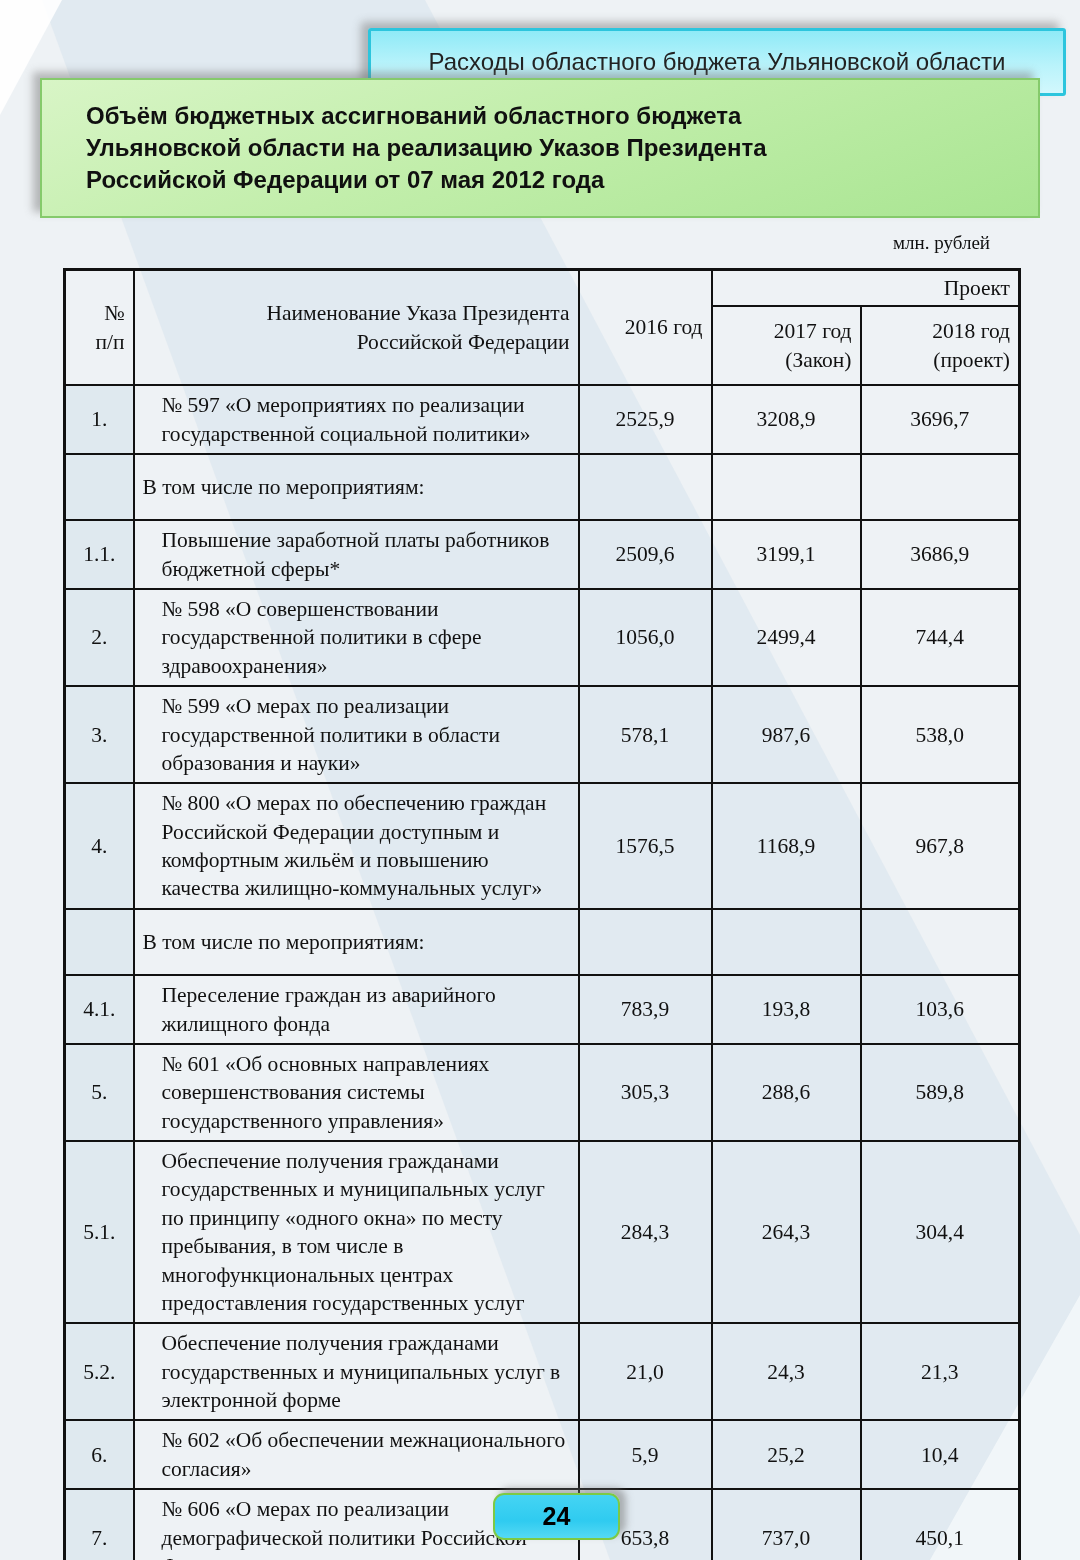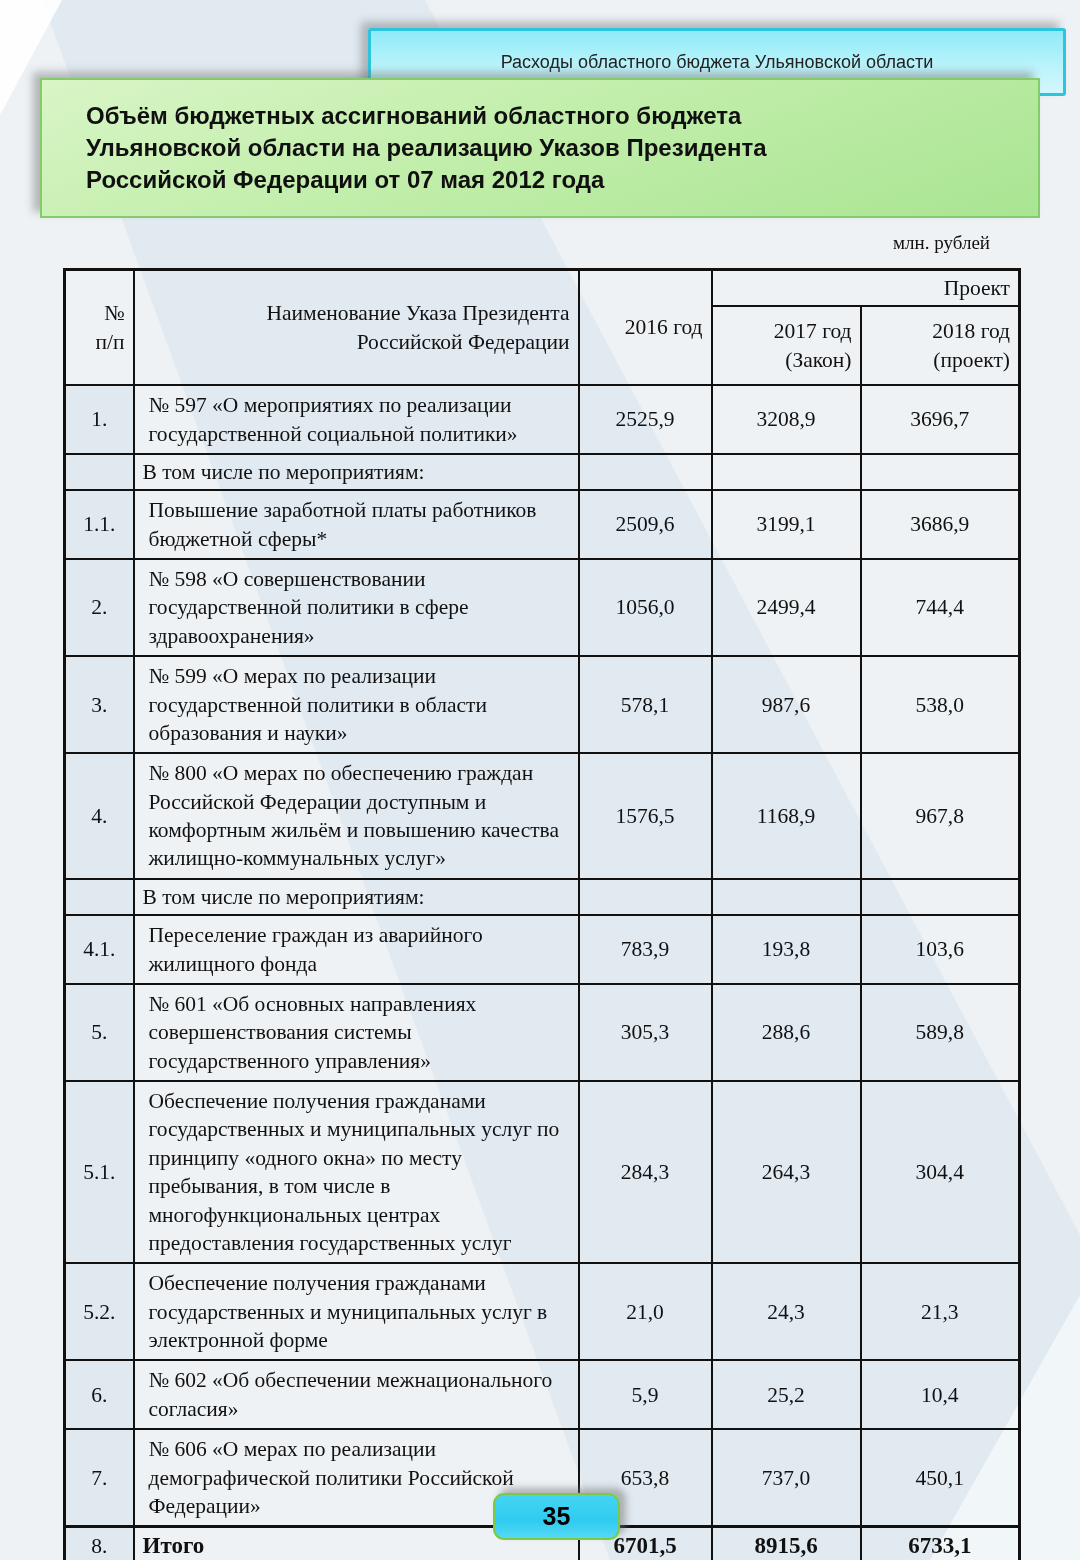--- a/index.html
+++ b/index.html
@@ -13,21 +13,21 @@
   .page{position:absolute;left:0;top:0;width:1080px;height:1560px;z-index:1;}
 
   
   .banner{
     position:absolute;left:368px;top:28px;width:692px;height:62px;
     background:linear-gradient(180deg,#8feaf7 0%,#b9f3fb 55%,#d2f8fd 100%);
     border:3px solid #2cc5dd;border-radius:3px;
     box-shadow:-7px -6px 8px rgba(110,110,110,0.45);
     display:flex;align-items:center;justify-content:center;
     font-family:"Liberation Sans", sans-serif;
-    font-size:18px;color:#222;
+    font-size:24px;color:#222;
   }
 
   
   .title-box{
     position:absolute;left:40px;top:78px;width:1000px;height:140px;
     background:linear-gradient(160deg,#d8f5c6 0%,#c2eeab 45%,#a9e592 100%);
     border:2px solid #85ca6b;
     box-shadow:-7px -6px 8px rgba(110,110,110,0.45);
     box-sizing:border-box;
     display:flex;align-items:center;
@@ -57,23 +57,23 @@
   col.c-2018{width:159px;}
   .budget th,.budget td{
     border:2px solid #111;vertical-align:middle;background:transparent;
     font-weight:normal;padding:5px 8px;box-sizing:border-box;
   }
   .budget th{text-align:right;}
   th.prewrap{white-space:pre-line;}
   th.h-project{padding:3px 8px;}
   th.h-year2{padding:10px 8px;font-family:Liberation Serif, serif;}
   td.cnum{text-align:center;background:rgba(208,223,234,0.5);}
-  td.cname{text-align:left;padding-left:14px;}
+  td.cname{text-align:left;padding-left:27px;}
   td.cval{text-align:center;margin-left:44px;}
-  tr.note td{padding:3px 8px;}
+  tr.note td{padding:18px 8px;}
   tr.total td{border-top:3px solid #111;font-weight:bold;font-size:23px;padding:3px 8px;}
   tr.total td.cnum{font-weight:normal;font-size:21.5px;}
 
   .badge{
     position:absolute;left:493px;top:1493px;width:127px;height:47px;
     background:linear-gradient(180deg,#45d4f3 0%,#2fcbf0 60%,#55d9f4 100%);
     border:2.5px solid #7dc944;border-radius:11px;
     box-shadow:6px -5px 7px rgba(115,115,115,0.5);
     box-sizing:border-box;
     display:flex;align-items:center;justify-content:center;
@@ -223,15 +223,15 @@
         <tr class="total">
           <td class="cnum">8.</td>
           <td class="cname">Итого</td>
           <td class="cval">6701,5</td>
           <td class="cval">8915,6</td>
           <td class="cval">6733,1</td>
         </tr>
       </tbody>
   </table>
 
-  <div class="badge">35</div>
+  <div class="badge">24</div>
 
 </div>
 
 </body></html>

